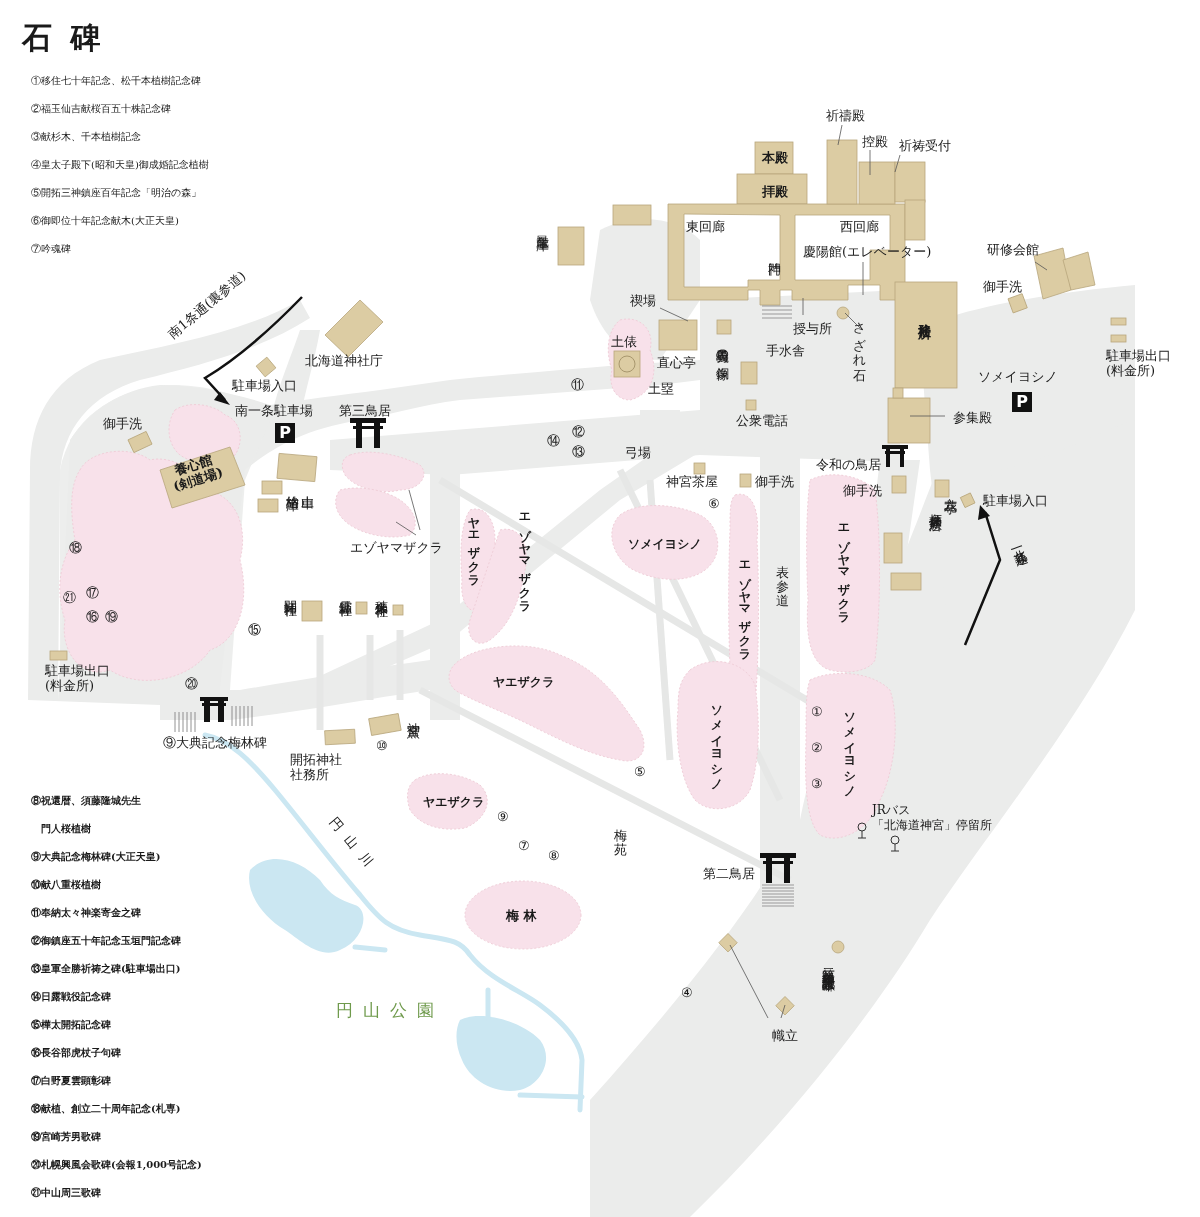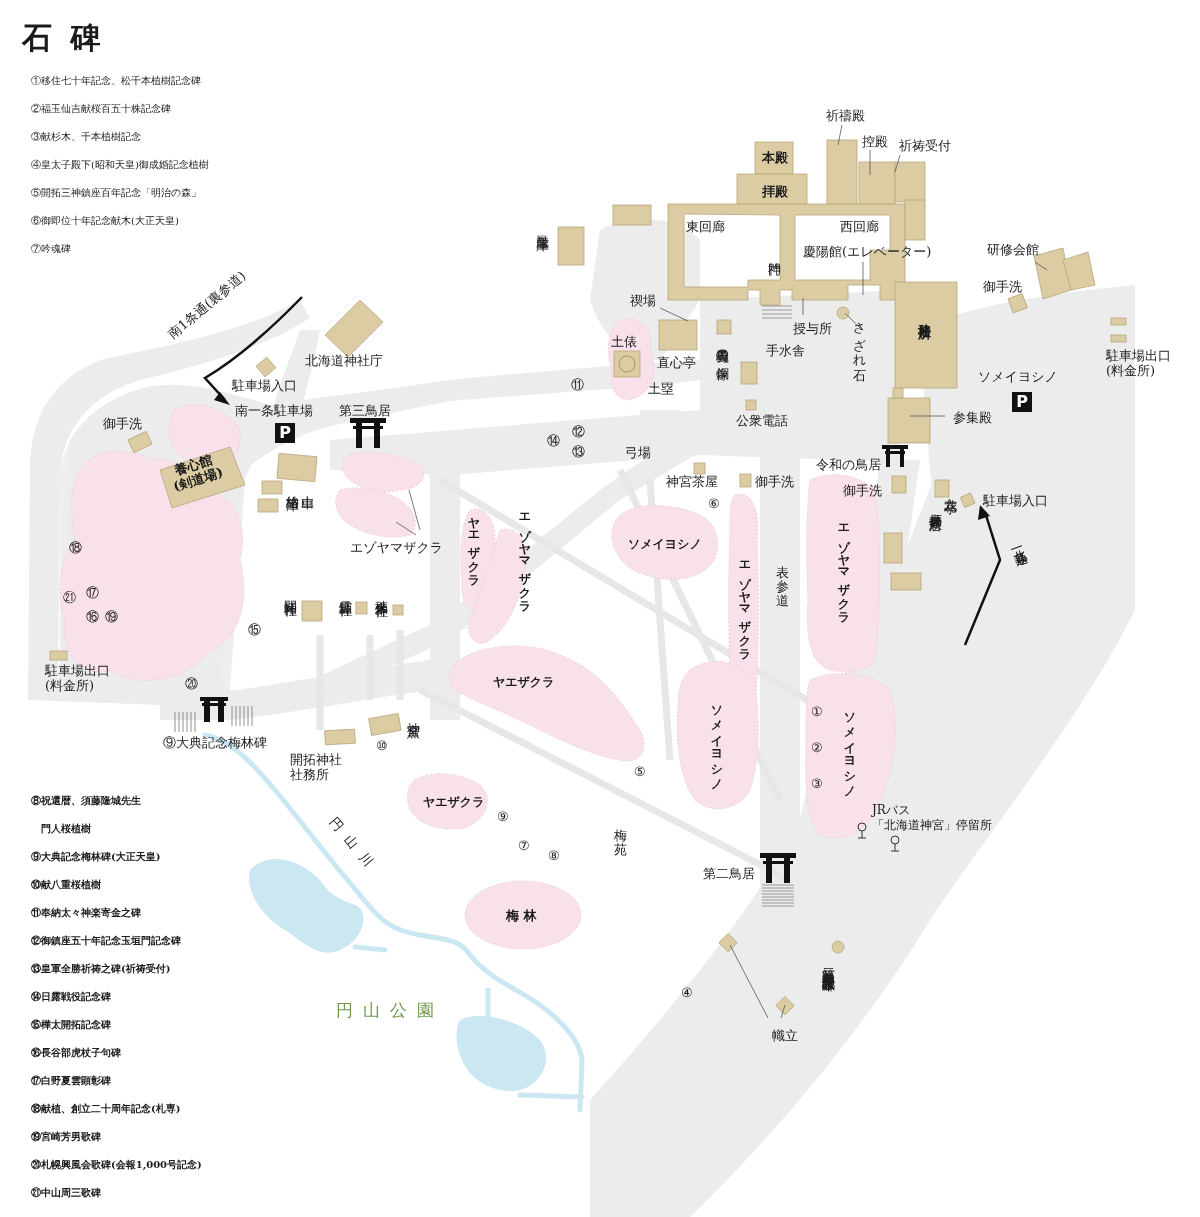--- a/index.html
+++ b/index.html
@@ -277,21 +277,21 @@
   <div>⑦吟魂碑</div>
 </div>
 
 <div class="legend" style="top:787px;font-weight:bold;">
   <div>⑧祝還暦、須藤隆城先生</div>
   <div>　門人桜植樹</div>
   <div>⑨大典記念梅林碑(大正天皇)</div>
   <div>⑩献八重桜植樹</div>
   <div>⑪奉納太々神楽寄金之碑</div>
   <div>⑫御鎮座五十年記念玉垣門記念碑</div>
-  <div>⑬皇軍全勝祈祷之碑(祈祷受付)</div>
+  <div>⑬皇軍全勝祈祷之碑(駐車場出口)</div>
   <div>⑭日露戦役記念碑</div>
   <div>⑮樺太開拓記念碑</div>
   <div>⑯長谷部虎杖子句碑</div>
   <div>⑰白野夏雲顕彰碑</div>
   <div>⑱献植、創立二十周年記念(札専)</div>
   <div>⑲宮崎芳男歌碑</div>
   <div>⑳札幌興風会歌碑(会報1,000号記念)</div>
   <div>㉑中山周三歌碑</div>
 </div>
 

